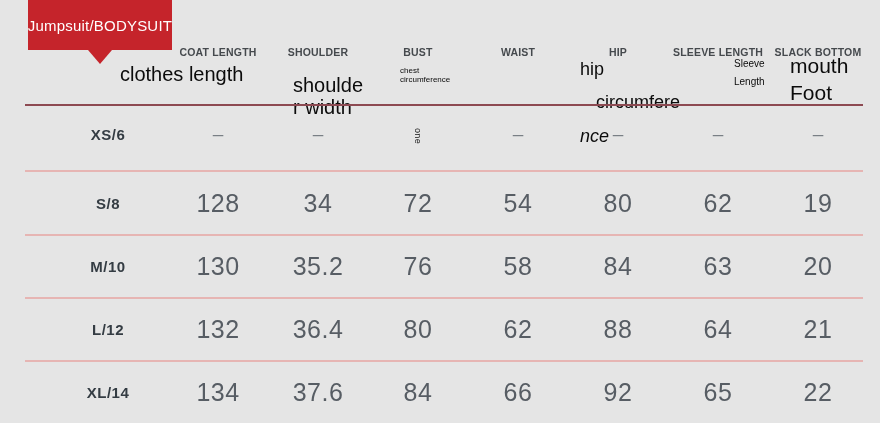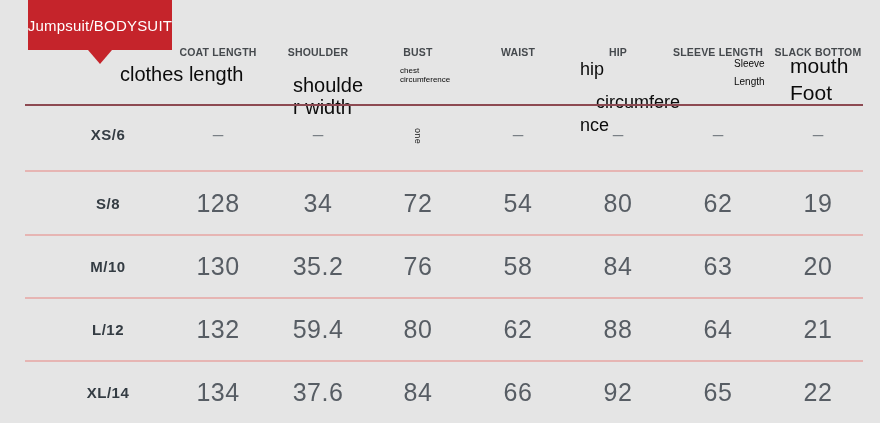--- a/index.html
+++ b/index.html
@@ -46,21 +46,21 @@
   .l1{top:104px;}.l2{top:170px;}.l3{top:234px;}.l4{top:297px;}.l5{top:360px;}
   
   .tr{position:absolute;color:#0b0b0b;}
   .tr-coat{left:120px;top:63px;font-size:20px;}
   .tr-shoulder{left:293px;top:74px;font-size:20px;line-height:22px;}
   .tr-bust{left:400px;top:66px;font-size:8px;line-height:9px;}
   .tr-waist{left:486px;top:62px;font-size:20px;}
   .tr-hip{left:580px;font-size:18px;}
   .tr-hip1{top:59px;}
   .tr-hip2{top:92px;margin-left:16px;}
-  .tr-hip3{top:115px;}
+  .tr-hip3{top:126px;font-style:italic;}
   .tr-sleeve{left:700px;top:55px;font-size:10px;line-height:18px;margin-left:34px;}
   .tr-slack{left:790px;top:52px;font-size:21px;line-height:27px;}
 </style>
 </head>
 <body>
 
 <div class="canvas">
 
   <div class="badge">
     <span>Jumpsuit/BODYSUIT</span>
@@ -134,21 +134,21 @@
     <div class="t-cell num">76</div>
     <div class="t-cell num">58</div>
     <div class="t-cell num">84</div>
     <div class="t-cell num">63</div>
     <div class="t-cell num">20</div>
   </div>
 
   <div class="t-row row-l">
     <div class="t-cell size-cell">L/12</div>
     <div class="t-cell num">132</div>
-    <div class="t-cell num">59.4</div>
+    <div class="t-cell num">36.4</div>
     <div class="t-cell num">80</div>
     <div class="t-cell num">62</div>
     <div class="t-cell num">88</div>
     <div class="t-cell num">64</div>
     <div class="t-cell num">21</div>
   </div>
 
   <div class="t-row row-xl">
     <div class="t-cell size-cell">XL/14</div>
     <div class="t-cell num">134</div>

